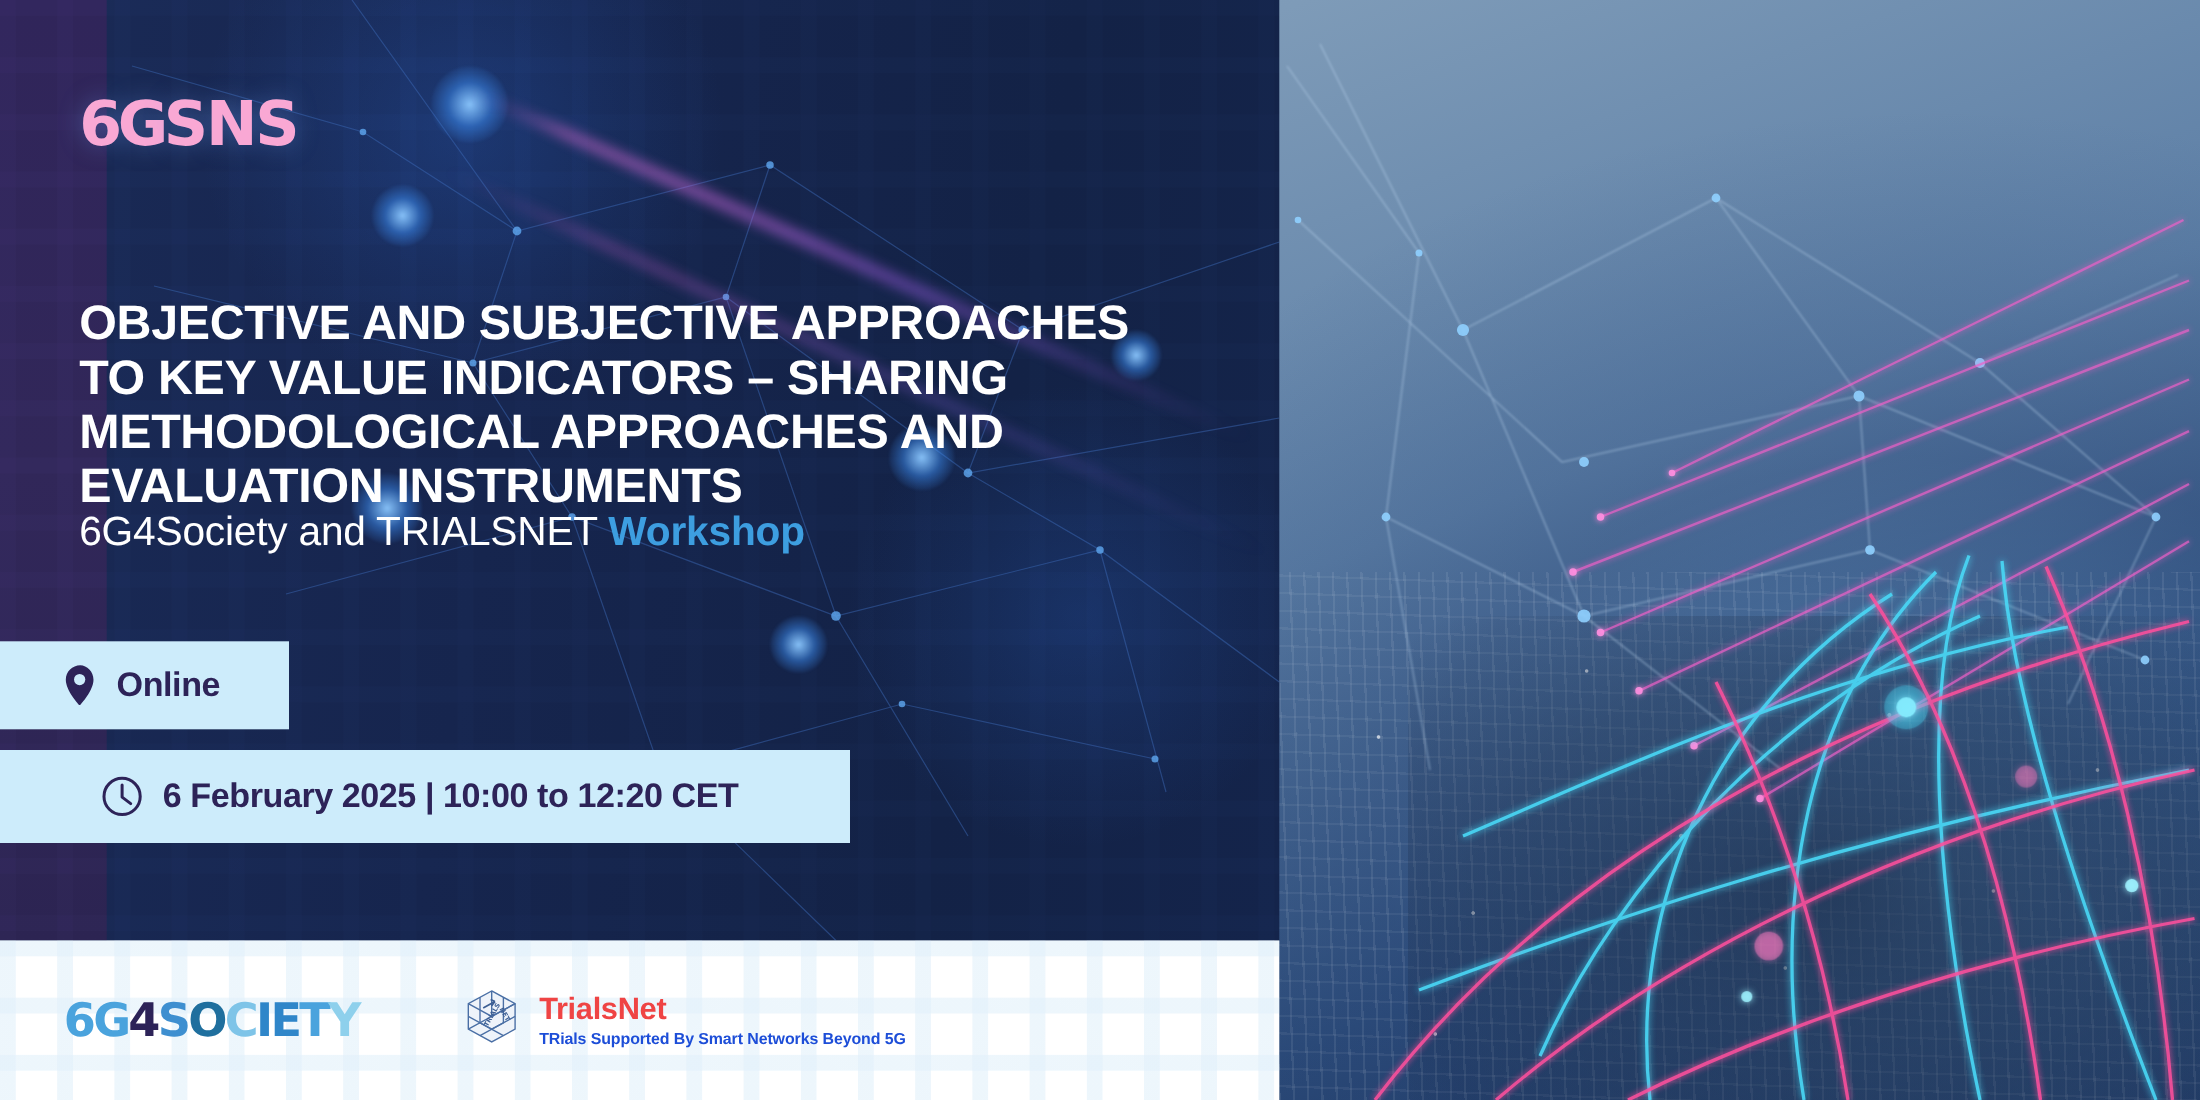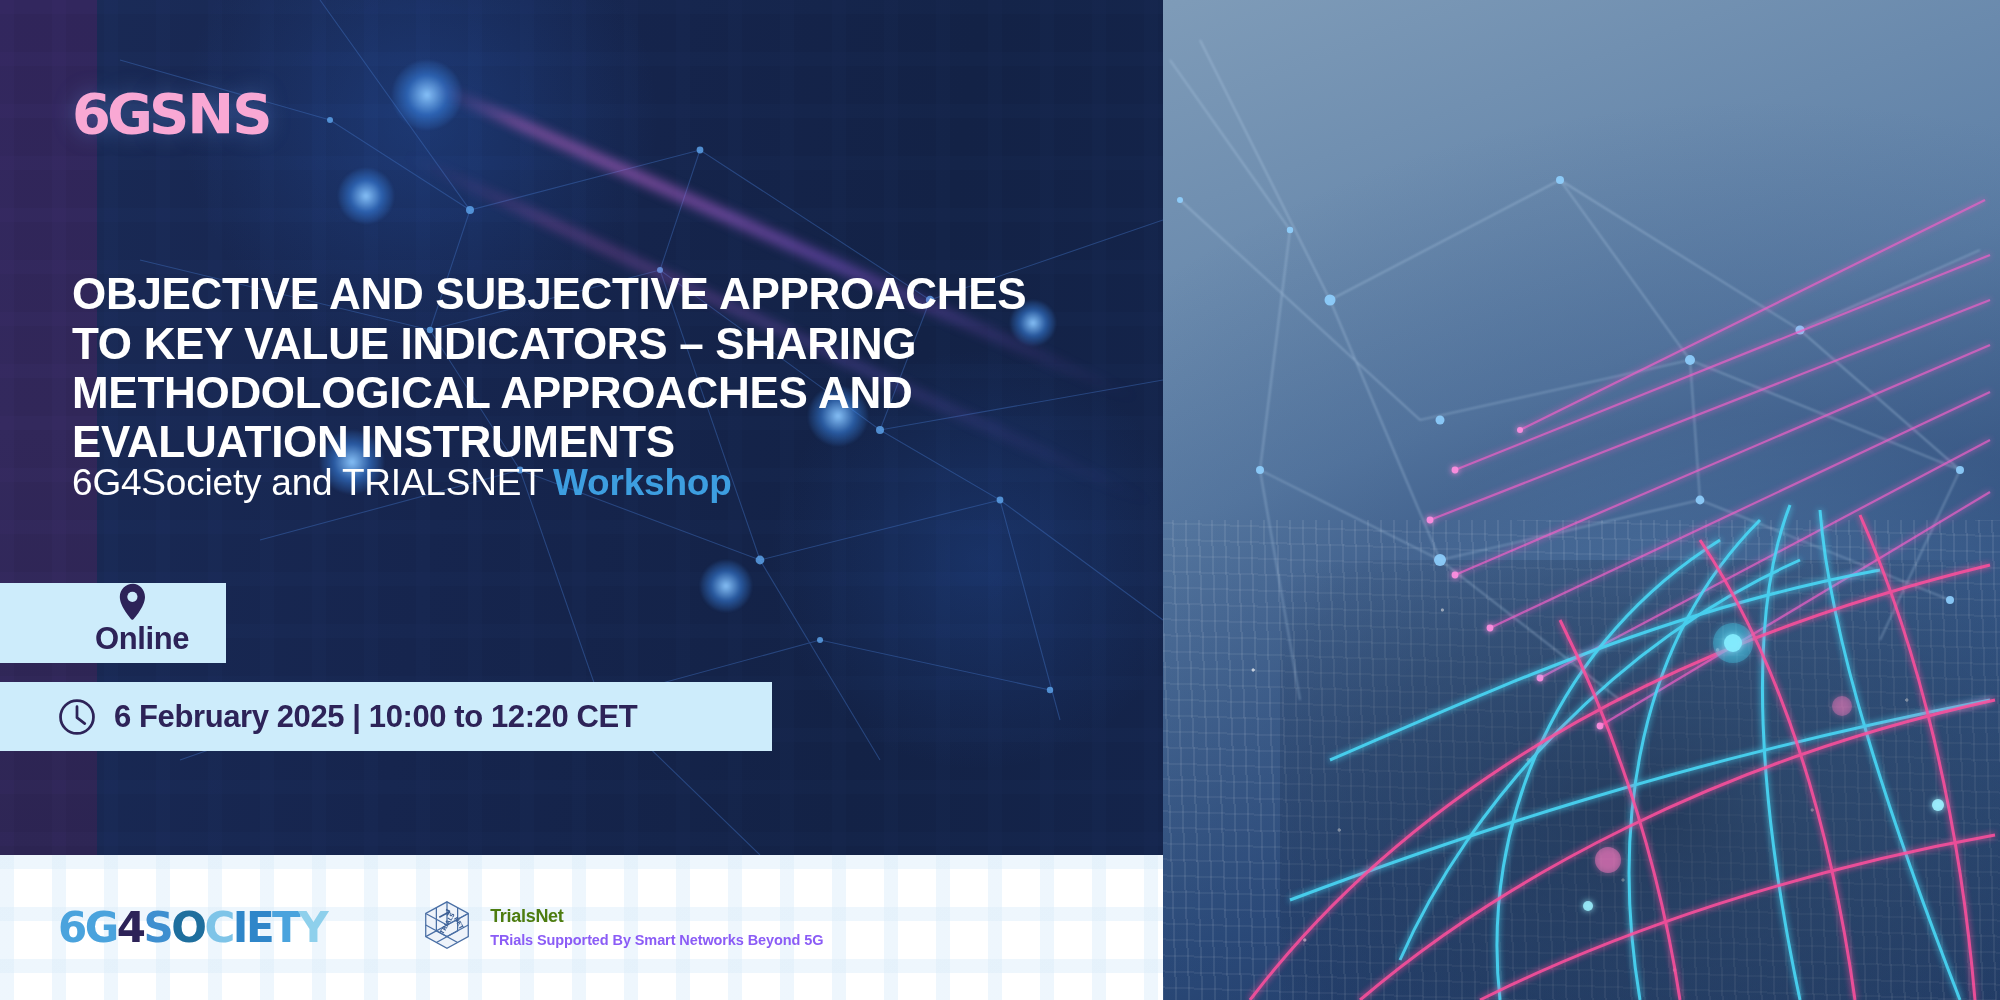--- a/index.html
+++ b/index.html
@@ -188,30 +188,29 @@
   .badge {
     position: absolute;
     background: #cdecfb;
     display: flex;
     align-items: center;
     color: #2d2358;
   }
   .badge-online {
     left: 0; top: 583px;
     height: 80px;
-    width: 226px;
+    width: 262px;
     padding-left: 58px;
     box-sizing: border-box;
-    flex-direction: column;
   }
   .badge-date {
     left: 0; top: 682px;
-    height: 69px;
+    height: 84px;
     width: 772px;
-    padding-left: 58px;
+    padding-left: 92px;
     box-sizing: border-box;
   }
   .badge-label {
     font-size: 31px;
     font-weight: bold;
     letter-spacing: -0.4px;
     white-space: nowrap;
   }
   .badge-icon {
     display: inline-flex;
@@ -234,28 +233,28 @@
 
   
   .tn-block {
     display: flex;
     align-items: center;
     margin-left: 92px;
   }
   .tn-cube { flex: 0 0 auto; margin-right: 14px; }
   .tn-text { display: flex; flex-direction: column; justify-content: center; }
   .tn-name {
-    color: #4d7c0f;
-    font-size: 18px;
+    color: #ef4444;
+    font-size: 28px;
     font-weight: bold;
     letter-spacing: -0.3px;
     line-height: 1.1;
   }
   .tn-tag {
-    color: #8b5cf6;
+    color: #1d4ed8;
     font-size: 14.5px;
     font-weight: bold;
     letter-spacing: -0.1px;
     margin-top: 5px;
   }
 </style>
 </head>
 <body>
 
 <div class="banner">

